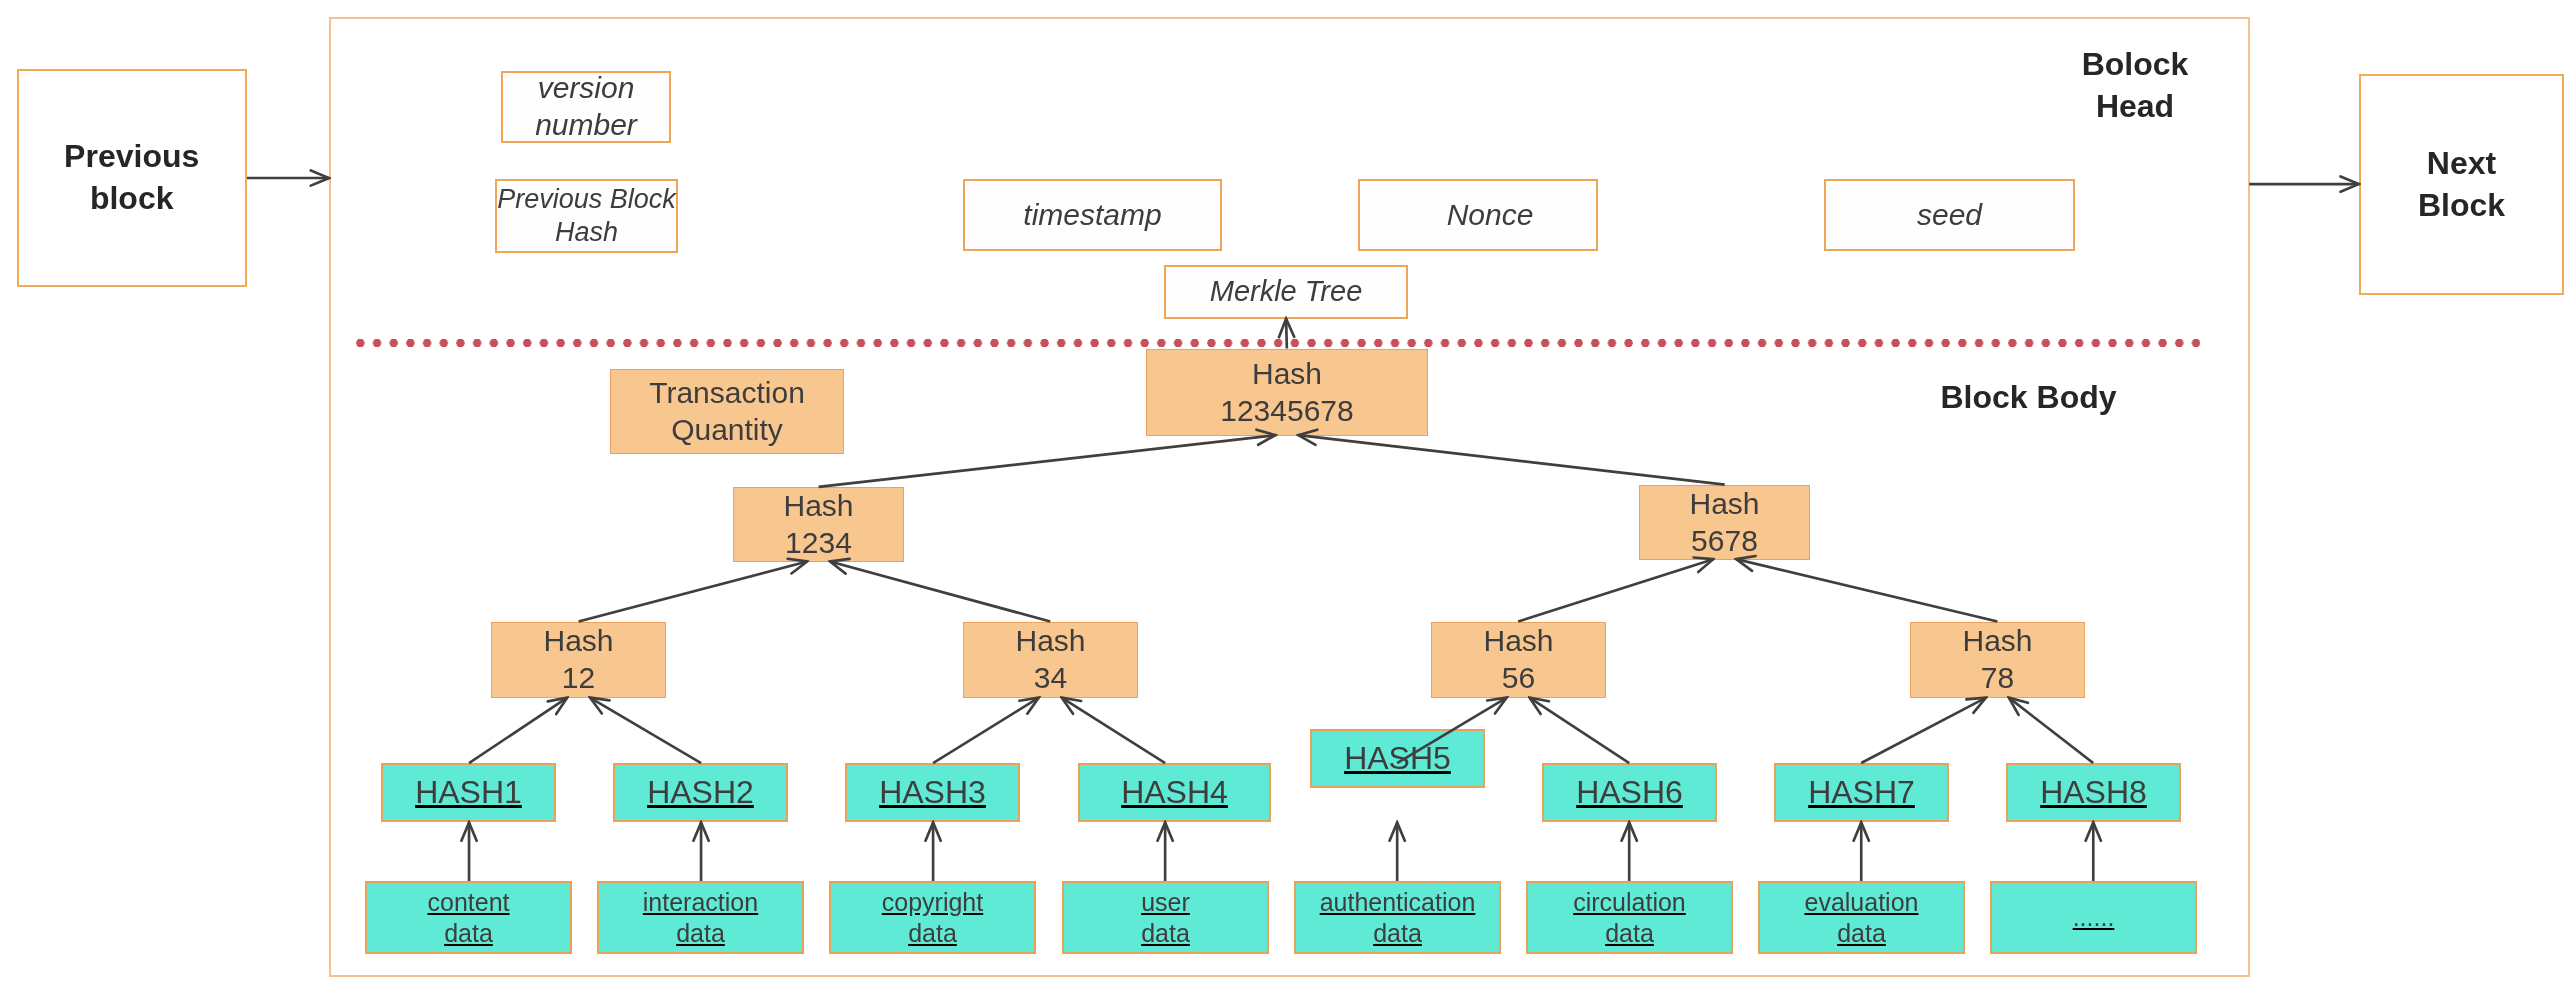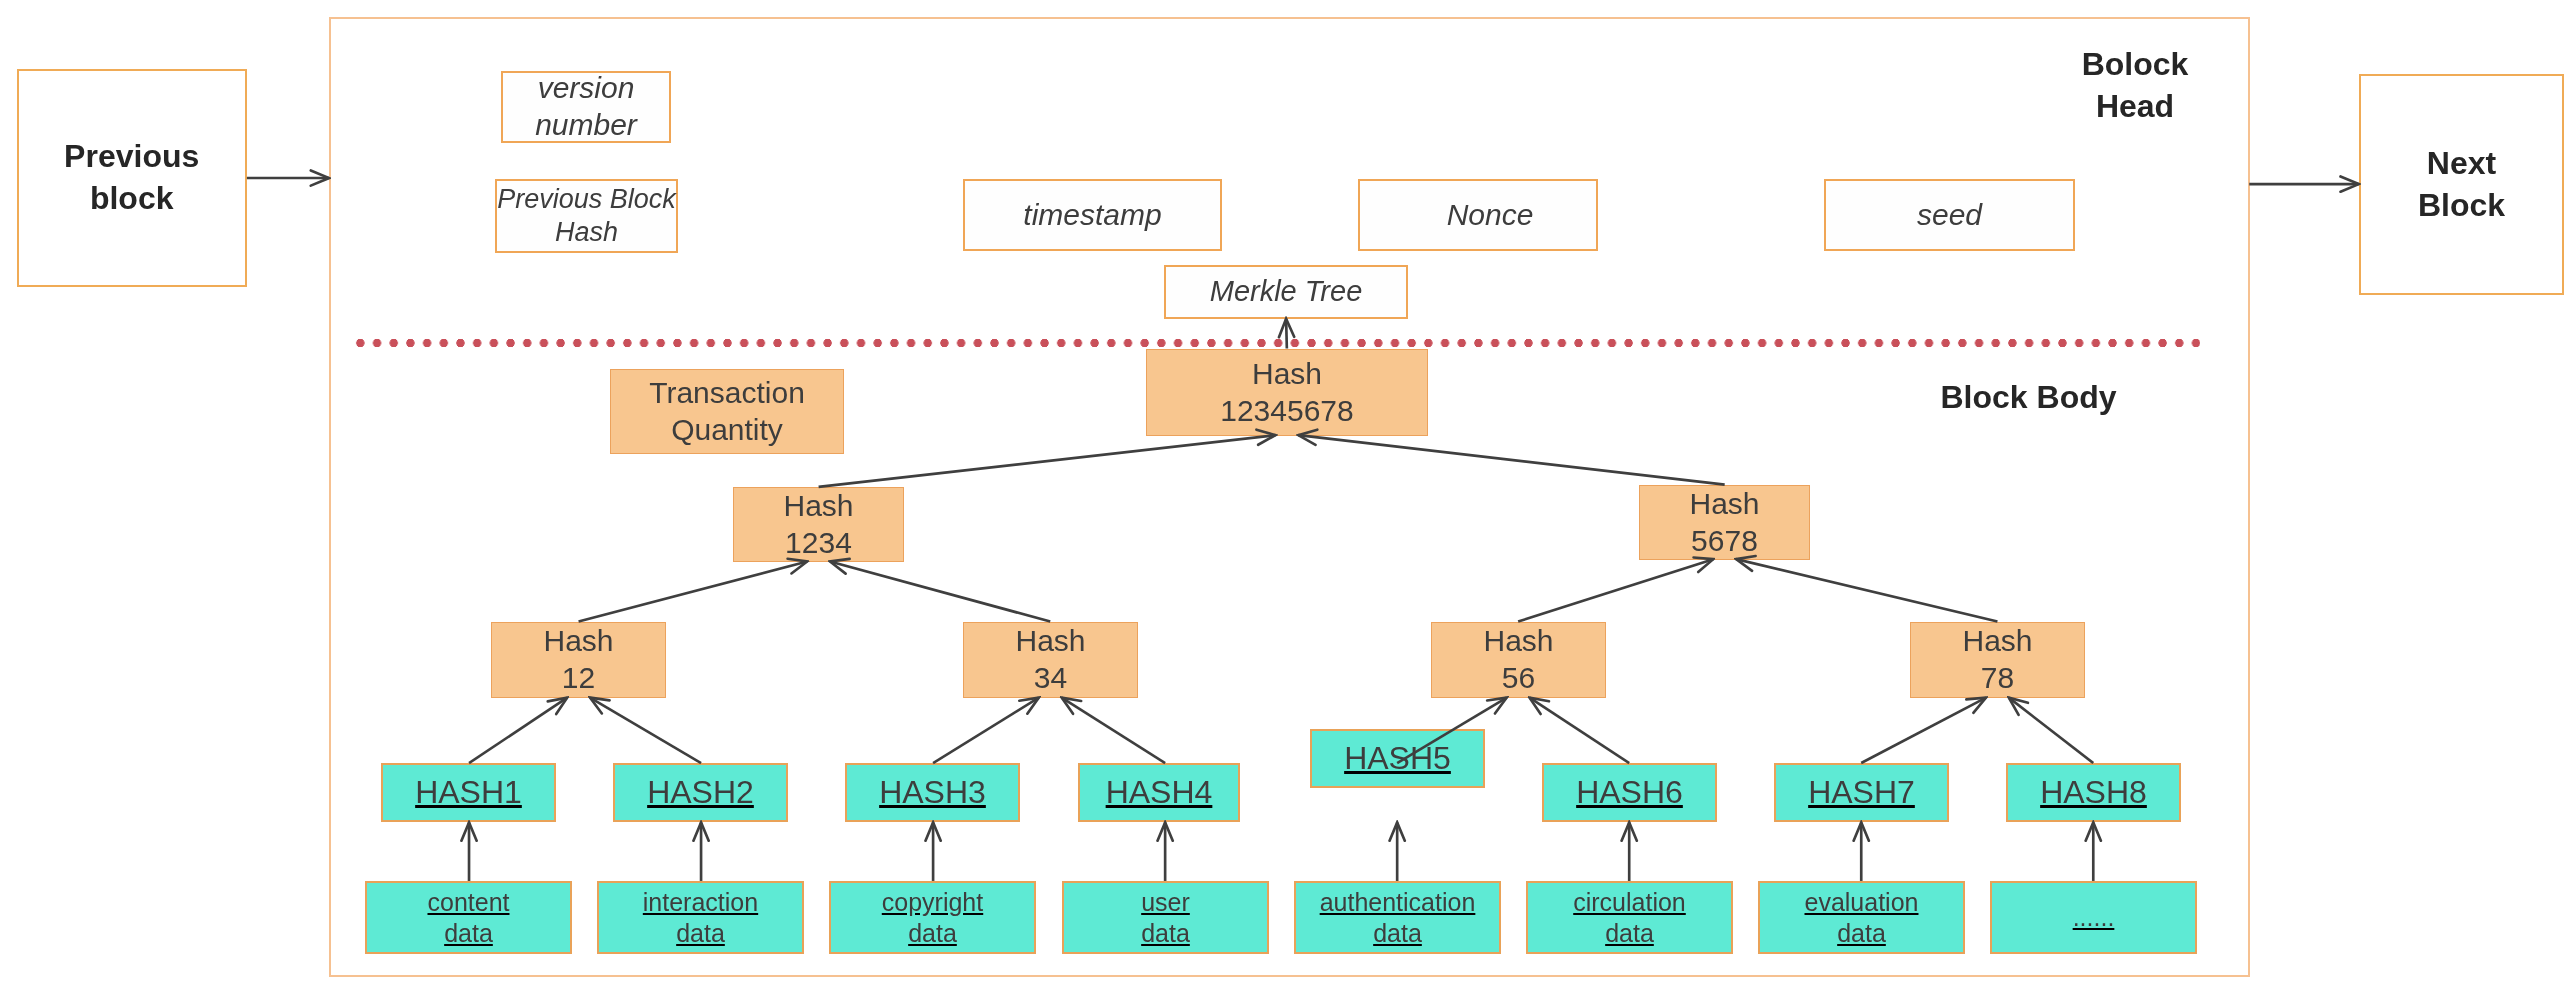--- a/index.html
+++ b/index.html
@@ -103,21 +103,21 @@
 
   <div class="bx leafbx" style="left:381px;top:763px;width:175px;height:59px;">
     <span class="lbl f42">HASH1</span>
     </div>
   <div class="bx leafbx" style="left:613px;top:763px;width:175px;height:59px;">
     <span class="lbl f42">HASH2</span>
     </div>
   <div class="bx leafbx" style="left:845px;top:763px;width:175px;height:59px;">
     <span class="lbl f42">HASH3</span>
     </div>
-  <div class="bx leafbx" style="left:1078px;top:763px;width:162px;height:59px;">
+  <div class="bx leafbx" style="left:1078px;top:763px;width:193px;height:59px;">
     <span class="lbl f42">HASH4</span>
     </div>
   <div class="bx leafbx" style="left:1310px;top:729px;width:175px;height:59px;">
     <span class="lbl f42">HASH5</span>
     </div>
   <div class="bx leafbx" style="left:1542px;top:763px;width:175px;height:59px;">
     <span class="lbl f42">HASH6</span>
     </div>
   <div class="bx leafbx" style="left:1774px;top:763px;width:175px;height:59px;">
     <span class="lbl f42">HASH7</span>

